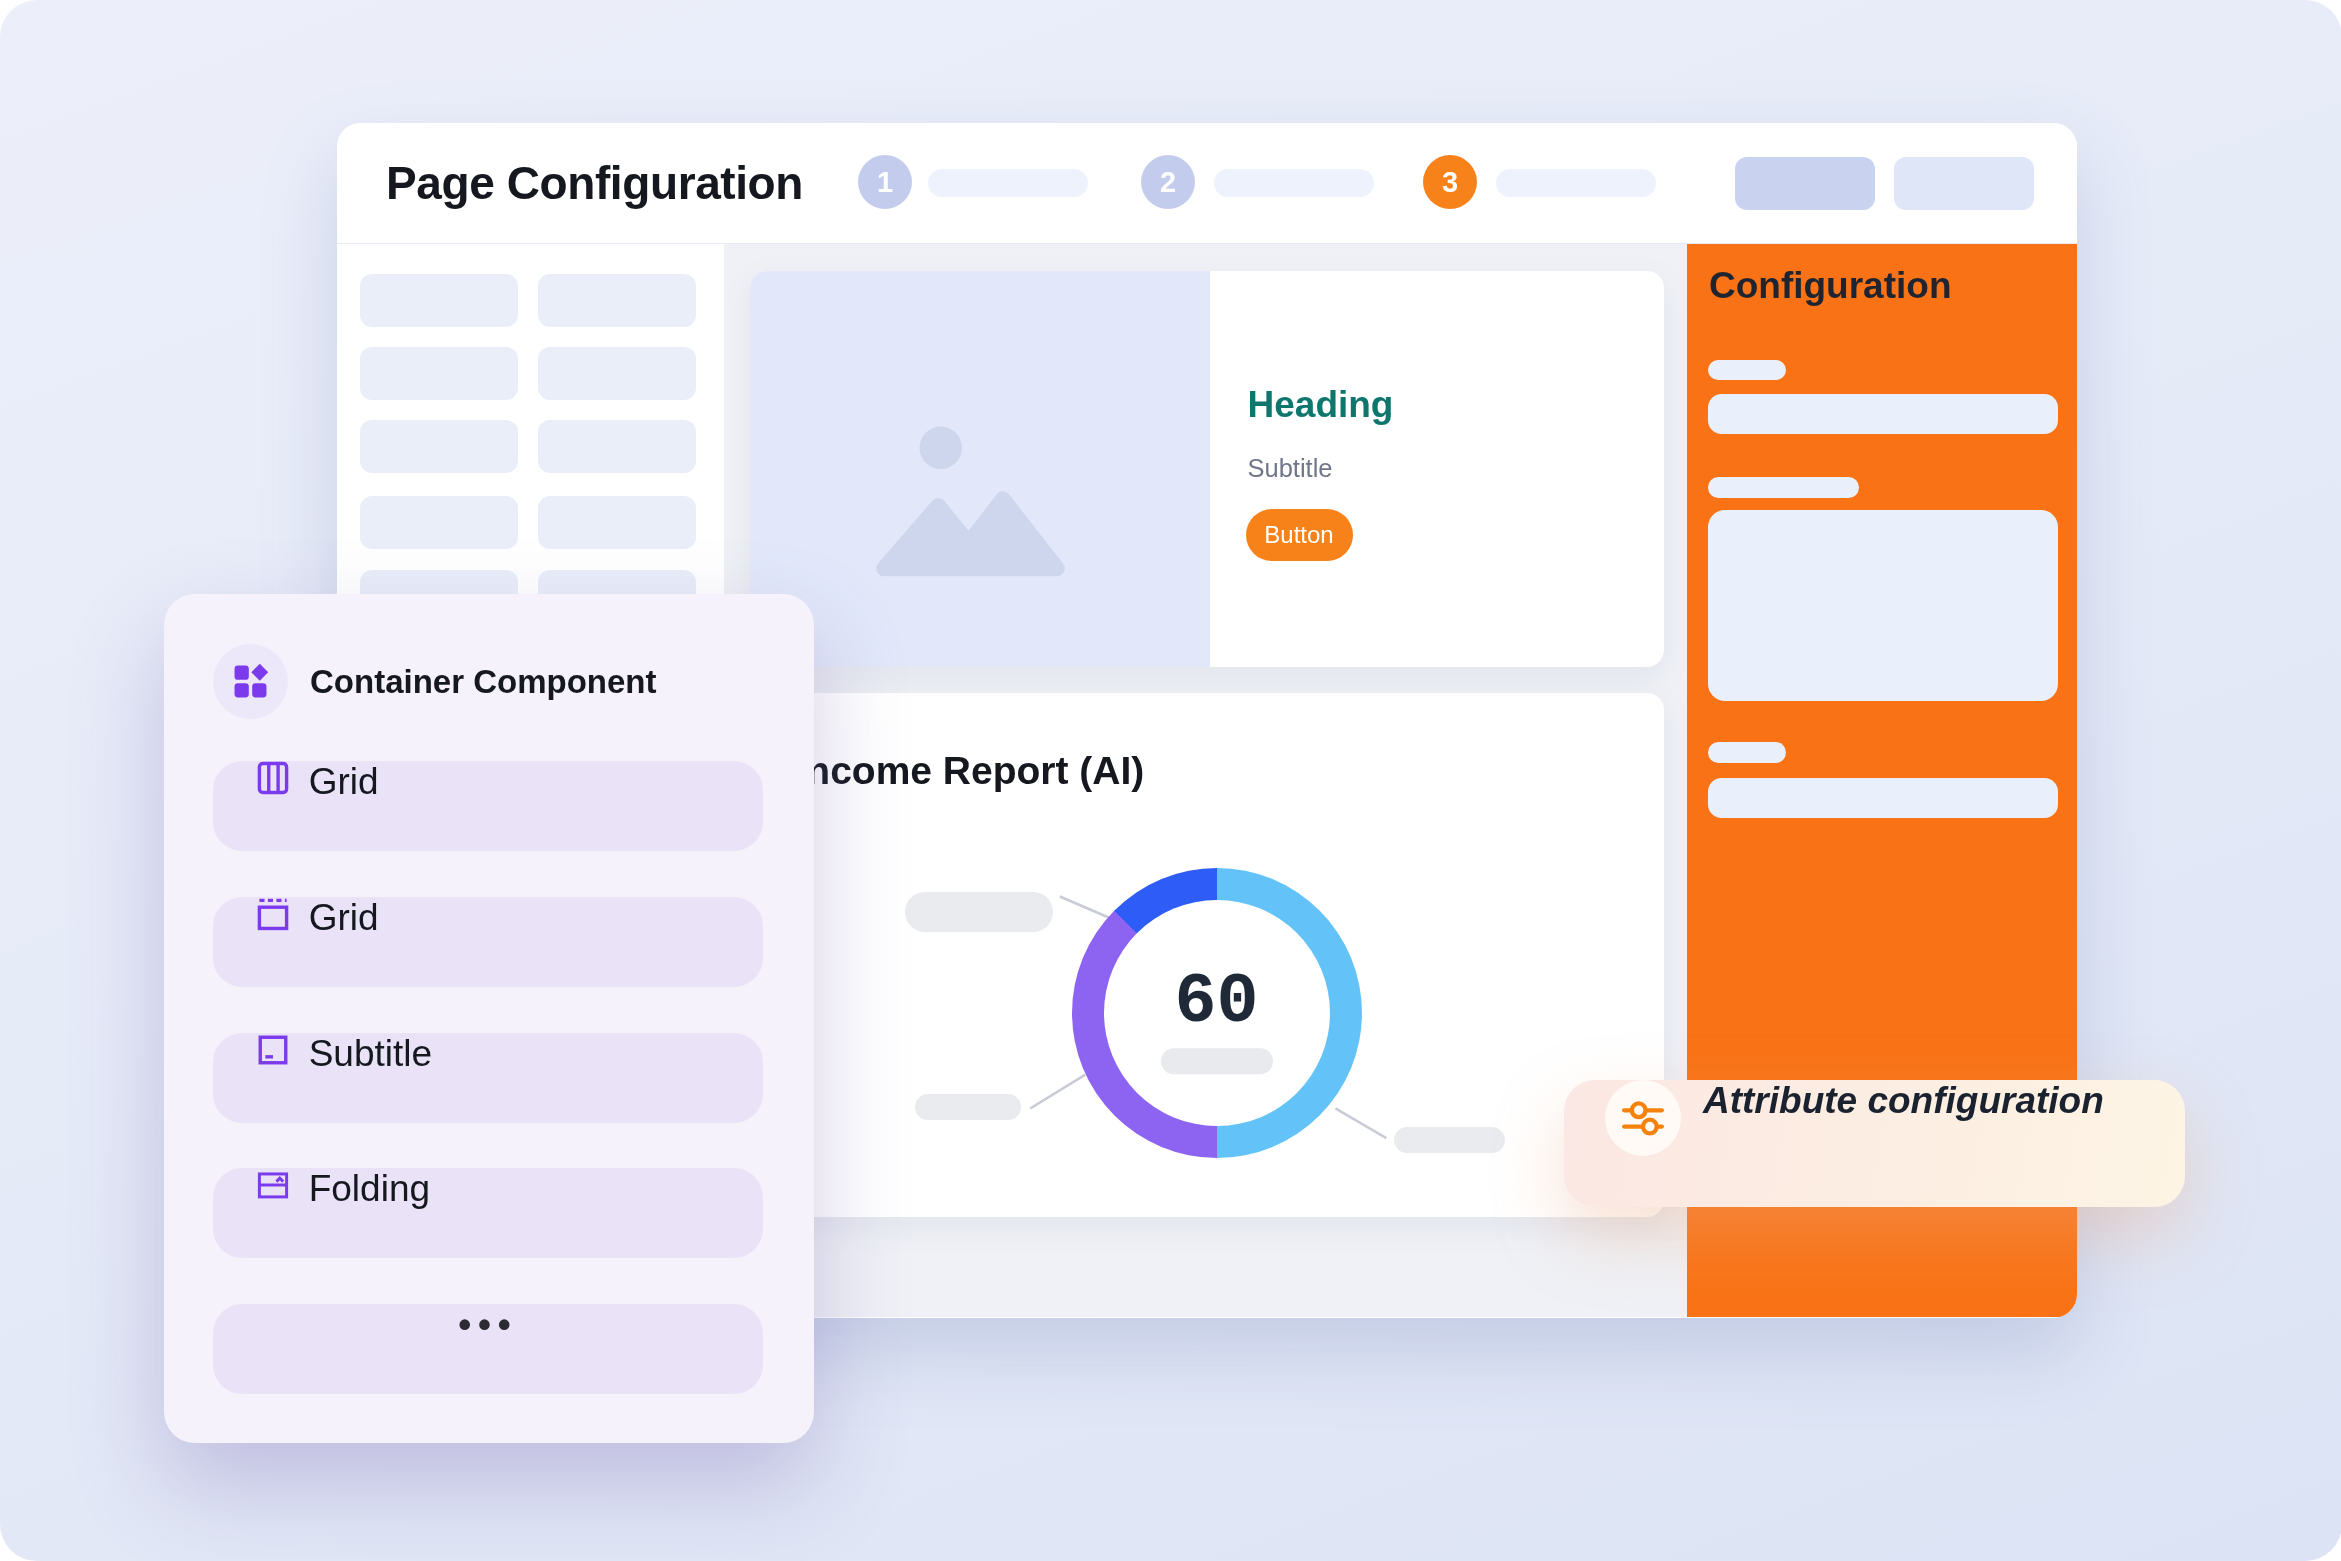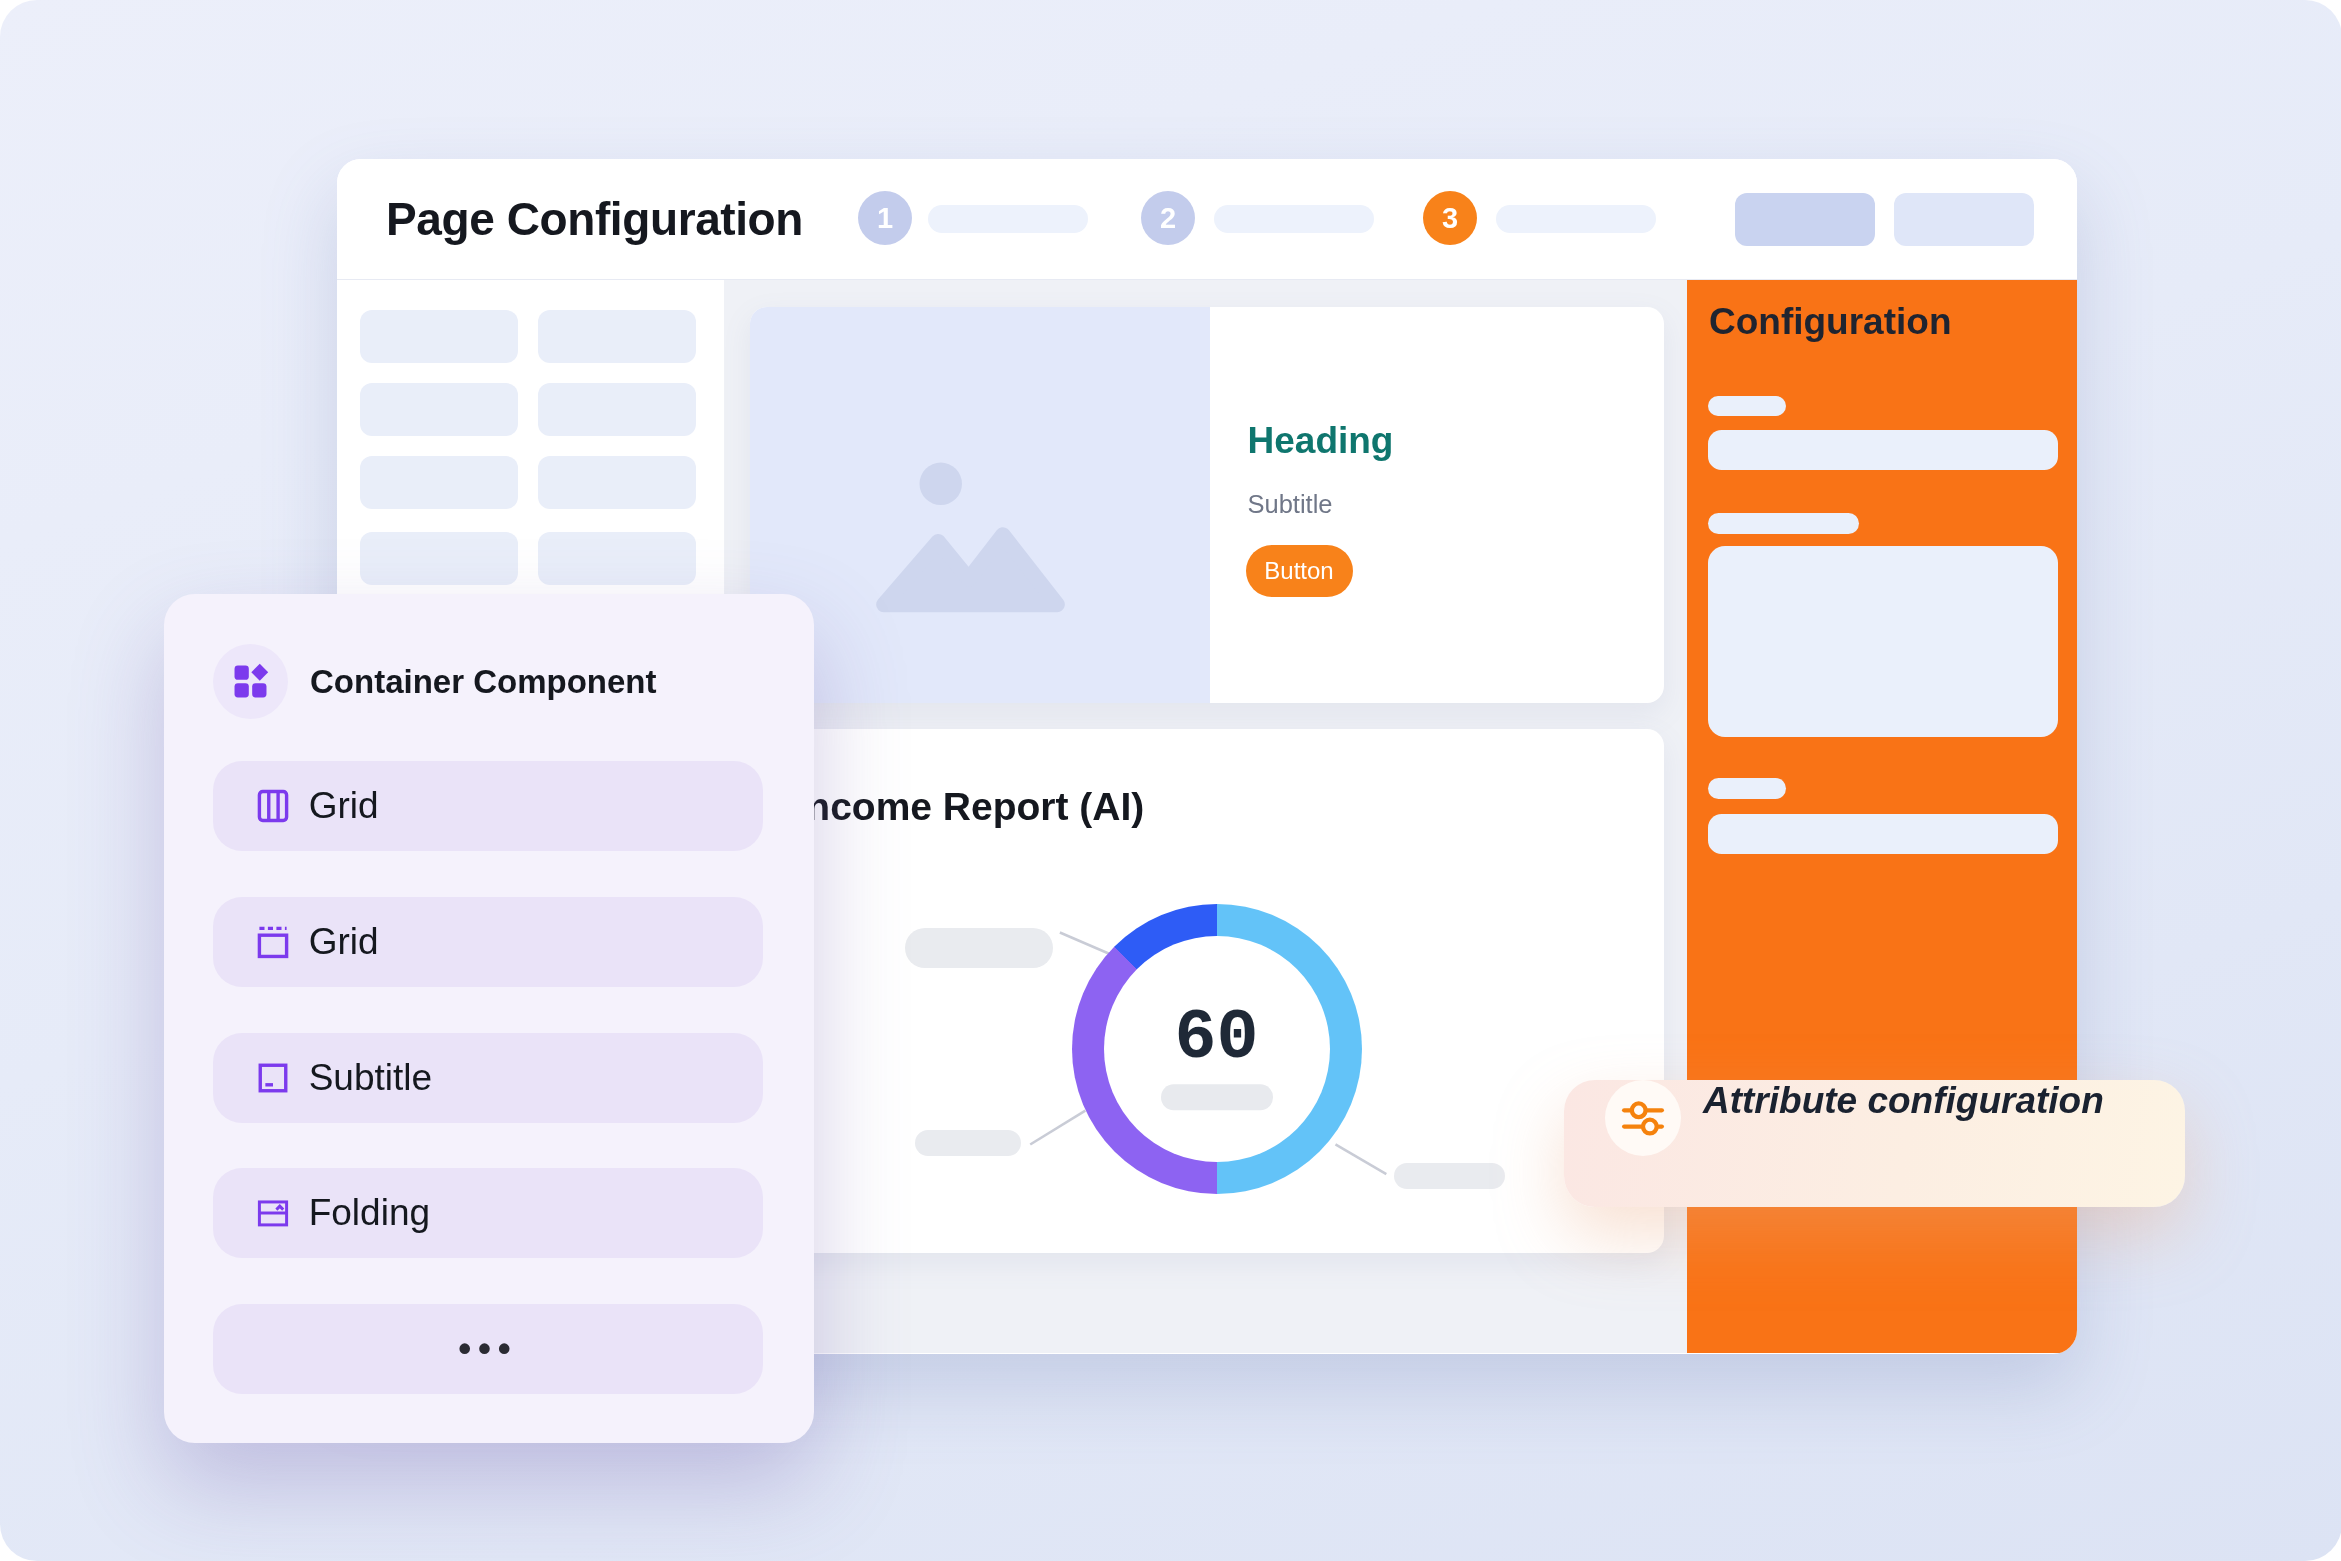--- a/index.html
+++ b/index.html
@@ -1,21 +1,21 @@
 <!DOCTYPE html>
 <html style="font-size:13.6px"><head>
 <meta charset="utf-8">
 <style>
   html,body{margin:0;padding:0;background:#ffffff;}
   .stage{position:relative;width:2342px;height:1561px;font-family:"Liberation Sans",sans-serif;overflow:hidden;}
   .page{position:absolute;inset:0;border-radius:37px;
         background:linear-gradient(160deg,#ECEFFA 0%,#E6EBF8 45%,#DCE3F4 100%);}
   
   .window{position:absolute;left:337px;top:123px;width:1740px;height:1195px;background:#ffffff;
-          border-radius:24px;box-shadow:0 34px 76px rgba(90,110,170,.22);overflow:hidden;margin-top:36px;}
+          border-radius:24px;box-shadow:0 34px 76px rgba(90,110,170,.22);overflow:hidden;}
   .topbar{position:relative;height:120px;background:#ffffff;border-bottom:1.7px solid #E7EAF3;}
   .win-title{position:absolute;left:49px;top:50%;transform:translateY(-50%);
              font-size:46px;font-weight:700;color:#15181F;letter-spacing:-0.4px;white-space:nowrap;}
   .step-circle{position:absolute;top:32px;width:54px;height:54px;border-radius:50%;
                background:#C3CCEC;color:#fff;font-size:29px;font-weight:700;
                display:flex;align-items:center;justify-content:center;}
   .step-circle.active{background:#F8821A;}
   .step-bar{position:absolute;top:46px;width:160px;height:28px;border-radius:14.4px;background:#EDF2FC;}
   .top-btn{position:absolute;top:34px;width:140px;height:53px;border-radius:12px;border:none;}
   .top-btn.primary{background:#C9D3F0;}
@@ -51,21 +51,21 @@
   .cfg-title{position:absolute;left:22px;top:21px;font-size:37px;font-weight:700;color:#1F2430;}
   .ph{position:absolute;background:#EAF0FB;border-radius:10.2px;}
   
   .comp-panel{position:absolute;left:164px;top:594px;width:650px;height:849px;background:#F5F2FC;
               border-radius:31px;box-shadow:0 42px 93px rgba(110,90,170,.30);}
   .comp-header{position:absolute;left:49px;top:50px;display:flex;align-items:center;gap:22px;}
   .comp-badge{width:75px;height:75px;border-radius:50%;background:#EDE7FA;
               display:flex;align-items:center;justify-content:center;flex:none;}
   .comp-title{font-size:33px;font-weight:700;color:#15181F;white-space:nowrap;}
   .comp-row{position:absolute;left:49px;width:550px;height:90px;border-radius:29px;background:#EAE3F8;
-            display:flex;align-items:center;}
+            display:flex;align-items:flex-start;}
   .comp-row .row-icon{margin-left:43px;width:34px;height:34px;flex:none;color:#7C3AED;}
   .comp-row .row-label{margin-left:18.7px;font-size:37px;color:#15181F;}
   .comp-more{justify-content:center;}
   .more-dots{font-size:37px;font-weight:700;color:#2B2B33;letter-spacing:6.8px;}
   
   .attr-badge{position:absolute;left:1564px;top:1080px;width:621px;height:127px;border-radius:31px;
               background:linear-gradient(100deg,#FBE7E3 0%,#FCEEE2 55%,#FDF4E4 100%);
               box-shadow:0 29px 68px rgba(235,170,130,.35);display:flex;align-items:flex-start;font-style:italic;}
   .attr-circle{margin-left:41px;width:76px;height:76px;border-radius:50%;background:#FFFAF6;
                display:flex;align-items:center;justify-content:center;flex:none;}

